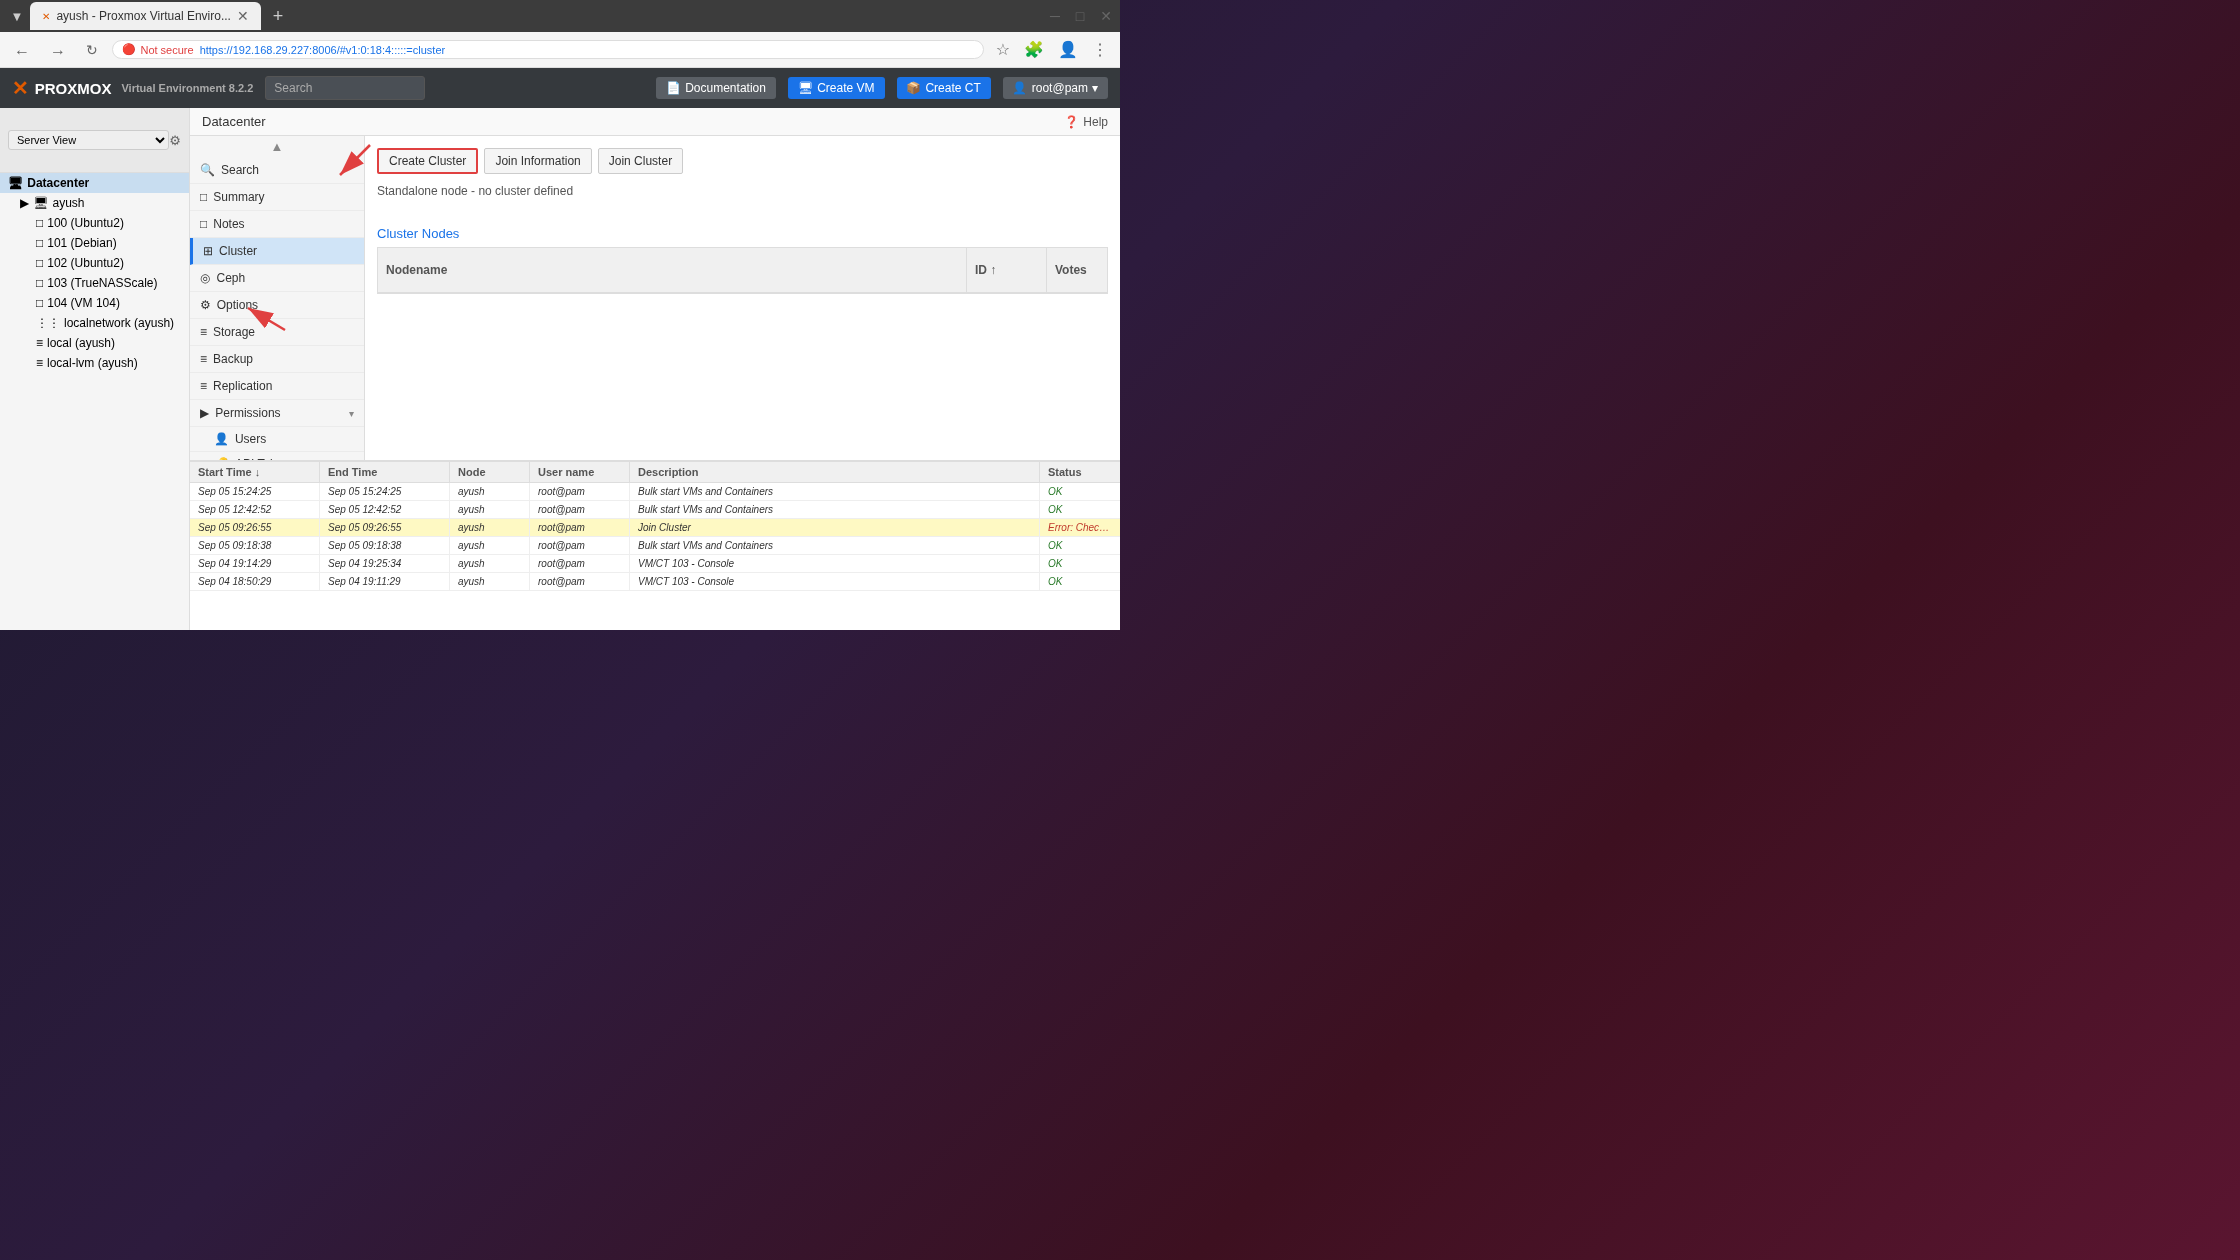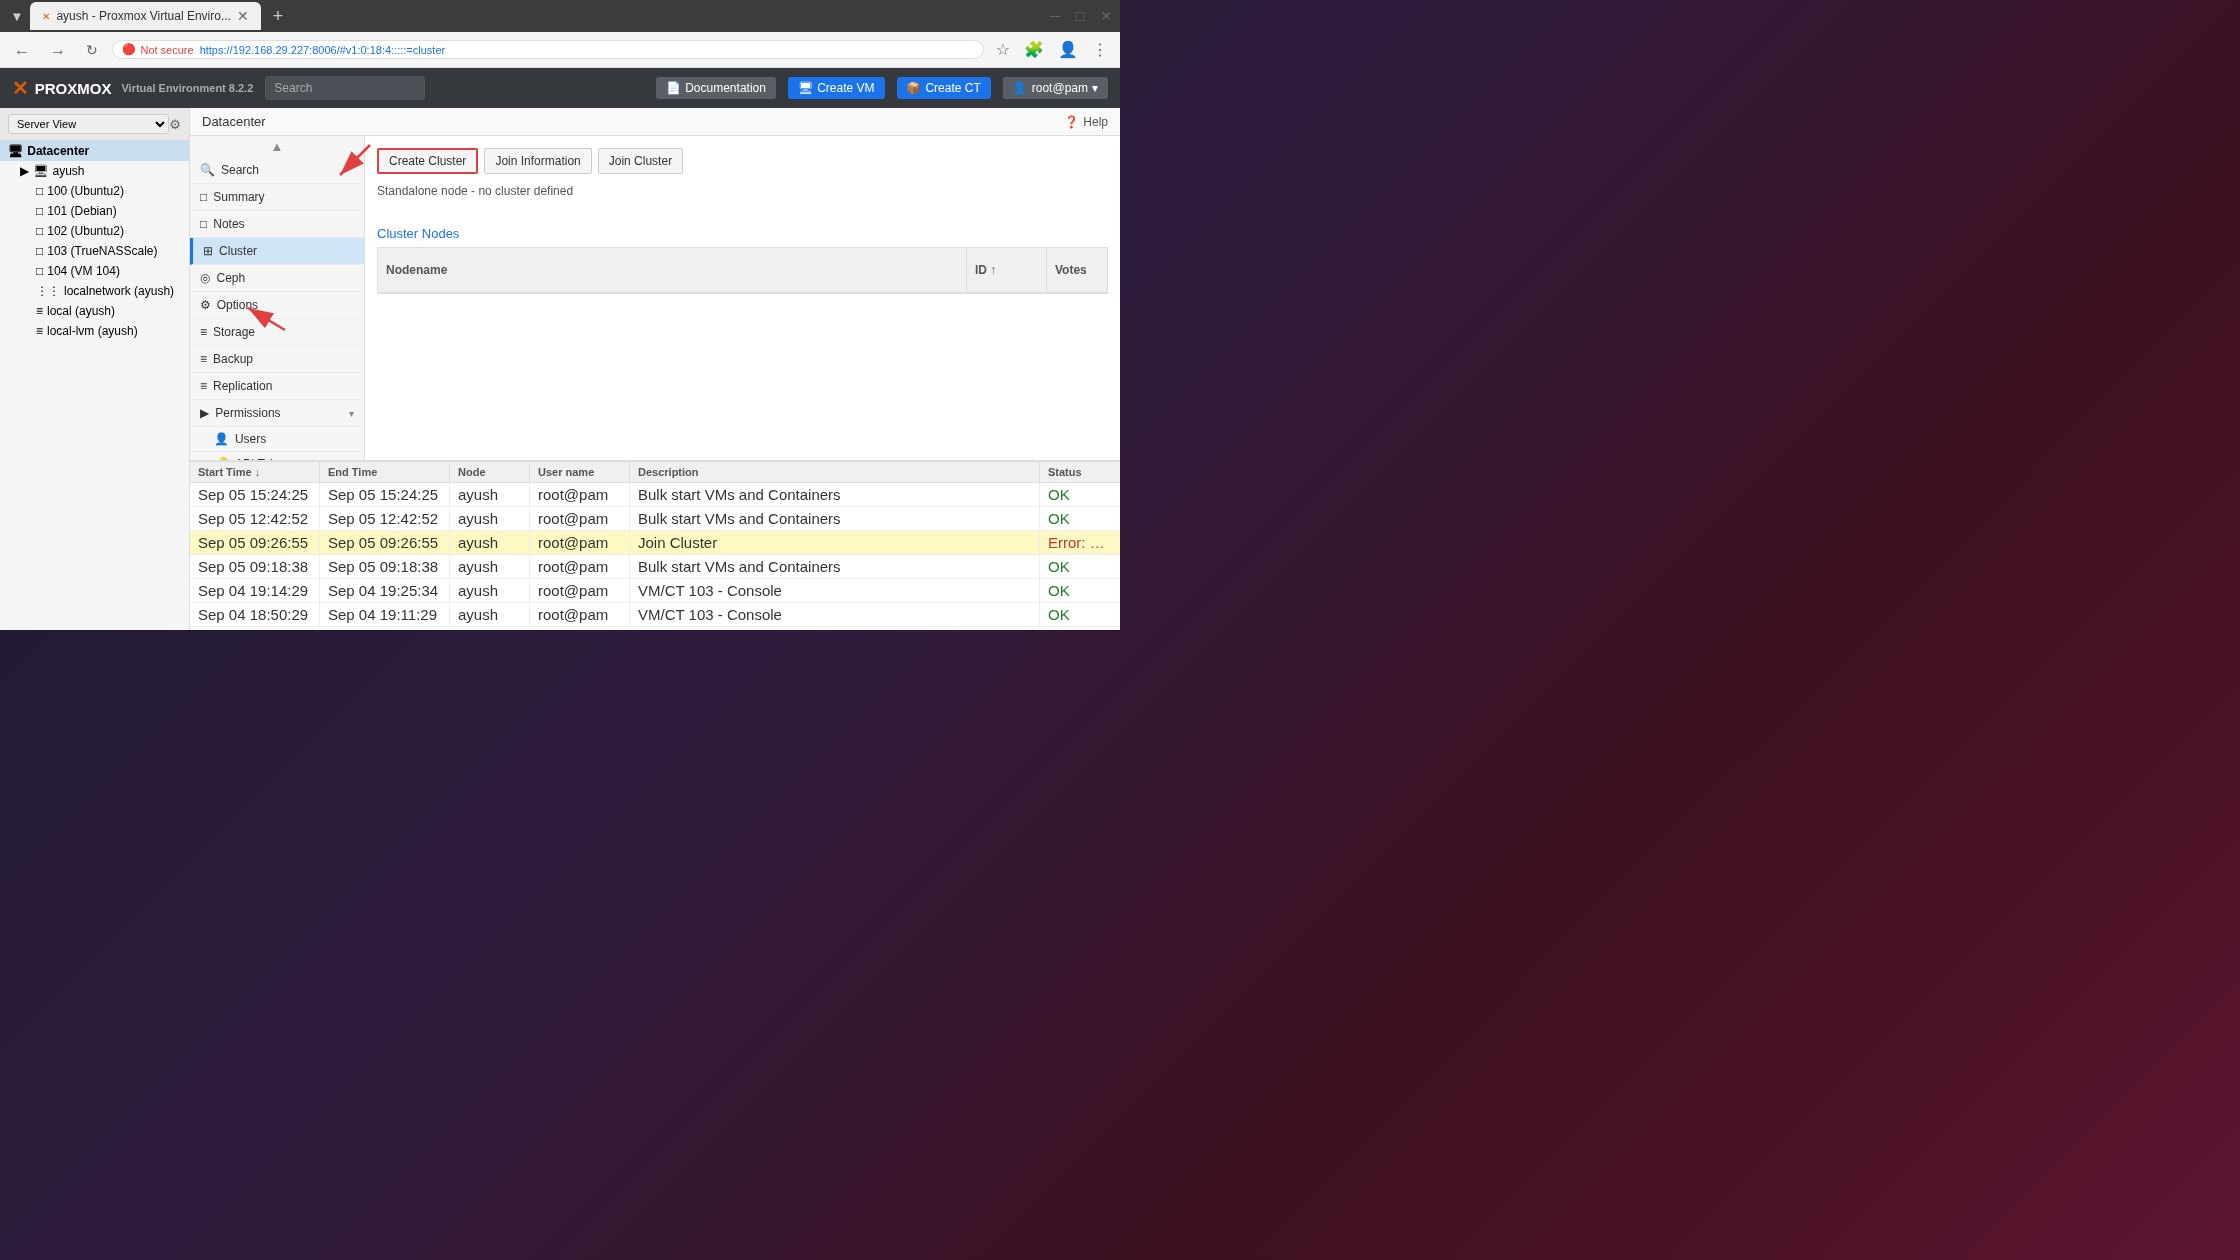--- a/index.html
+++ b/index.html
@@ -35,21 +35,21 @@
     .btn-docs { background: #5a5f65; }
     .btn-create-vm { background: #1a73e8; }
     .btn-create-ct { background: #1a73e8; }
     .btn-user { background: #5a5f65; }
 
     
     .app-body { display: flex; flex: 1; overflow: hidden; }
 
     
     .sidebar { width: 190px; background: #f5f5f5; border-right: 1px solid #ddd; overflow-y: auto; }
-    .sidebar-header { display: flex; align-items: center; justify-content: space-between; padding: 6px 8px; background: #e8e8e8; border-bottom: 1px solid #ddd; }
+    .sidebar-header { display: flex; align-items: center; justify-content: space-between; padding: 22px 8px; background: #e8e8e8; border-bottom: 1px solid #ddd; }
     .sidebar-header select { border: 1px solid #ccc; border-radius: 3px; font-size: 11px; padding: 2px 4px; flex: 1; }
     .sidebar-header-gear { background: none; border: none; cursor: pointer; color: #666; font-size: 13px; }
     .tree-item { display: flex; align-items: center; gap: 4px; padding: 3px 8px; cursor: pointer; font-size: 12px; }
     .tree-item.selected { background: #c8ddf0; }
     .tree-indent1 { padding-left: 20px; }
     .tree-indent2 { padding-left: 36px; }
     .datacenter-item { font-weight: bold; }
 
     
     .main-area { display: flex; flex: 1; flex-direction: column; overflow: hidden; }
@@ -81,21 +81,21 @@
     .bottom-panel { height: 170px; border-top: 2px solid #ddd; background: #fff; display: flex; flex-direction: column; }
     .bottom-tabs { display: flex; background: #f5f5f5; border-bottom: 1px solid #ddd; }
     .bottom-tab { padding: 5px 14px; font-size: 12px; cursor: pointer; border-right: 1px solid #ddd; }
     .bottom-tab.active { background: #fff; border-bottom: 2px solid #1a73e8; color: #1a73e8; font-weight: bold; }
     .bottom-table { flex: 1; overflow-y: auto; }
     .btable-header { display: grid; grid-template-columns: 130px 130px 80px 100px 1fr 80px; background: #f0f0f0; border-bottom: 1px solid #ddd; position: sticky; top: 0; }
     .bth { padding: 4px 8px; font-size: 11px; font-weight: bold; color: #555; border-right: 1px solid #ddd; }
     .bth:last-child { border-right: none; }
     .btable-row { display: grid; grid-template-columns: 130px 130px 80px 100px 1fr 80px; border-bottom: 1px solid #eee; }
     .btable-row.error-row { background: #fef9c3; }
-    .btd { padding: 3px 8px; font-size: 15px; color: #333; border-right: 1px solid #eee; overflow: hidden; text-overflow: ellipsis; white-space: nowrap; }
+    .btd { padding: 3px 8px; font-size: 10px; color: #333; border-right: 1px solid #eee; overflow: hidden; text-overflow: ellipsis; white-space: nowrap; font-style: italic; }
     .btd:last-child { border-right: none; }
     .status-ok { color: #2a7a2a; }
     .status-error { color: #c0392b; }
 
     
     .bg-gradient { position: fixed; top: 0; left: 0; width: 100%; height: 100%; z-index: -1; background: linear-gradient(135deg, #1a1a2e 0%, #2d1b3d 40%, #3d1020 70%, #5a1530 100%); }
   </style>
 </head>
 <body>
 

